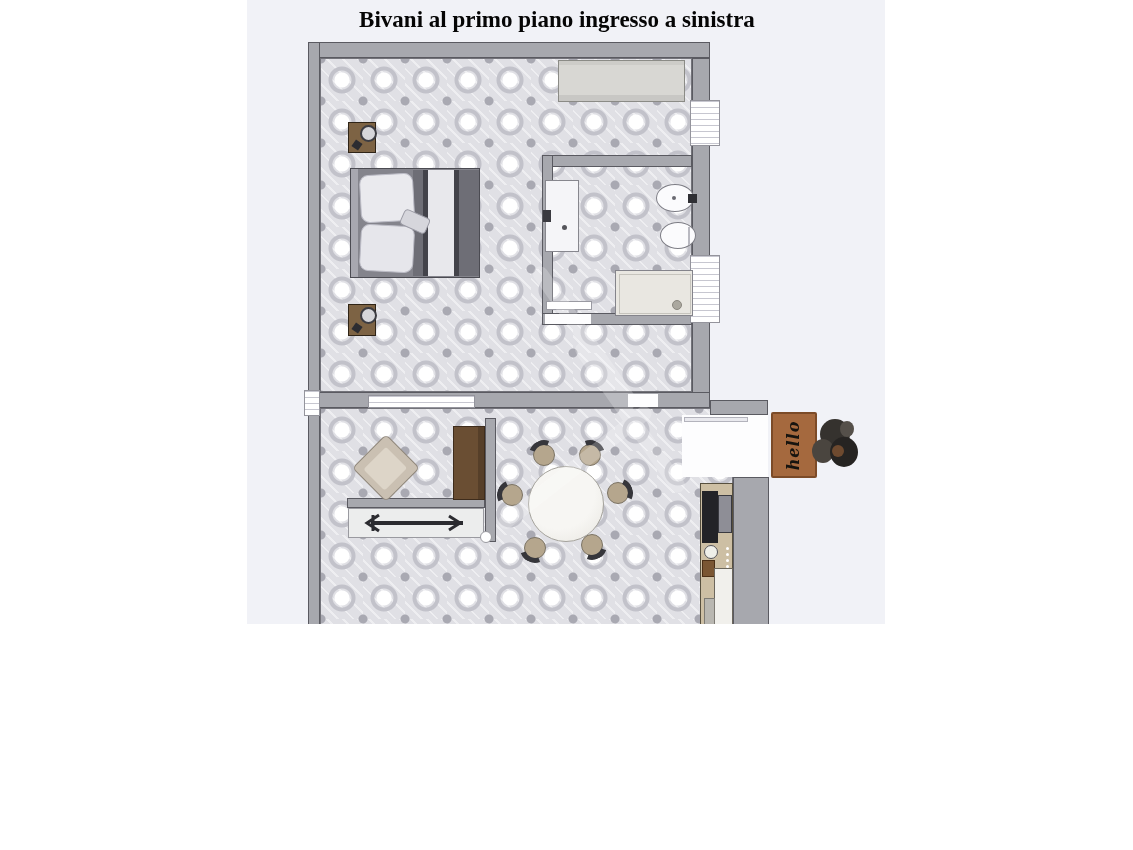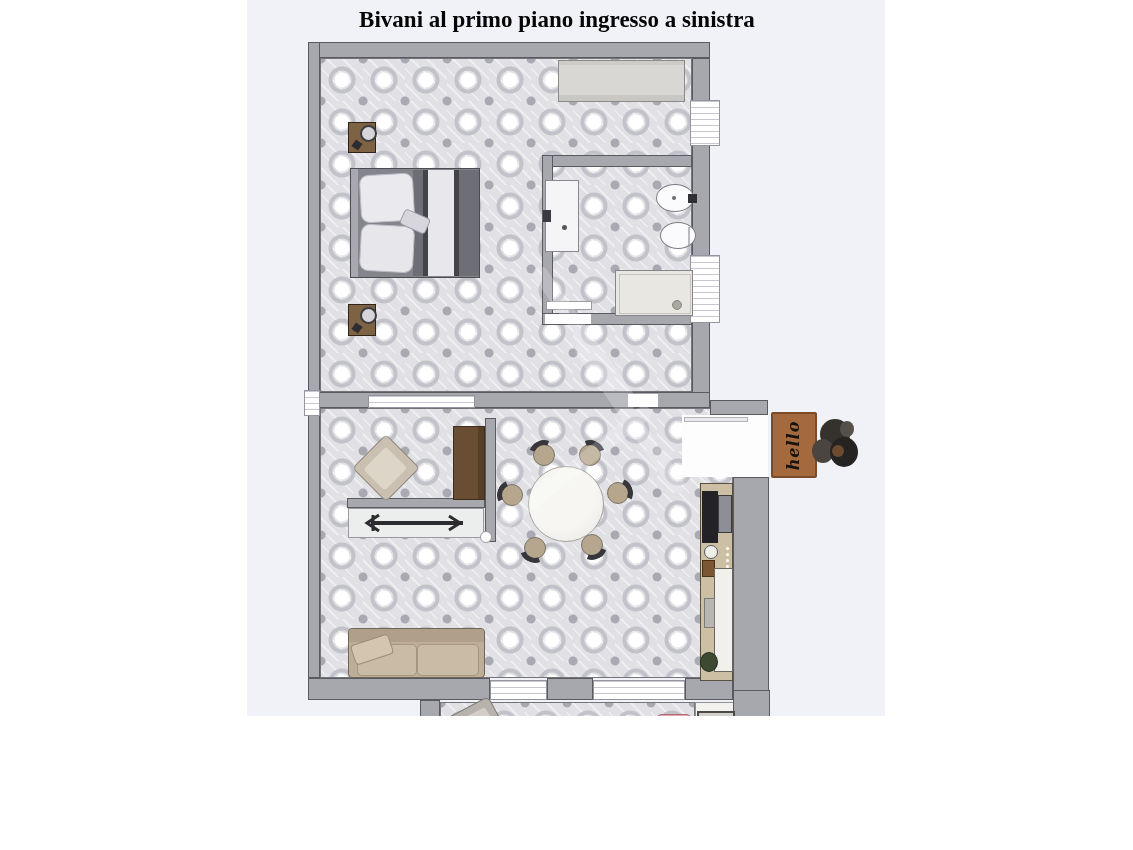--- a/index.html
+++ b/index.html
@@ -1,16 +1,16 @@
 <!DOCTYPE html>
 <html><head>
 <meta charset="utf-8">
 <style>
   html,body{margin:0;padding:0;background:#fff;}
-  #stage{position:relative;width:1133px;height:716px;background:#ffffff;overflow:hidden;
+  #stage{position:relative;width:1133px;height:624px;background:#ffffff;overflow:hidden;
          font-family:"Liberation Sans",sans-serif;}
   .abs{position:absolute;}
   
   #band{position:absolute;left:247px;top:0;width:638px;height:850px;background:#f1f2f7;}
   
   #title{position:absolute;left:247px;top:7px;width:620px;text-align:center;
          font-family:"Liberation Serif",serif;font-weight:bold;font-size:23px;color:#050505;}
   
   .wall{position:absolute;background:#a7a8ae;border:1px solid #5a5a61;box-sizing:border-box;}
   

